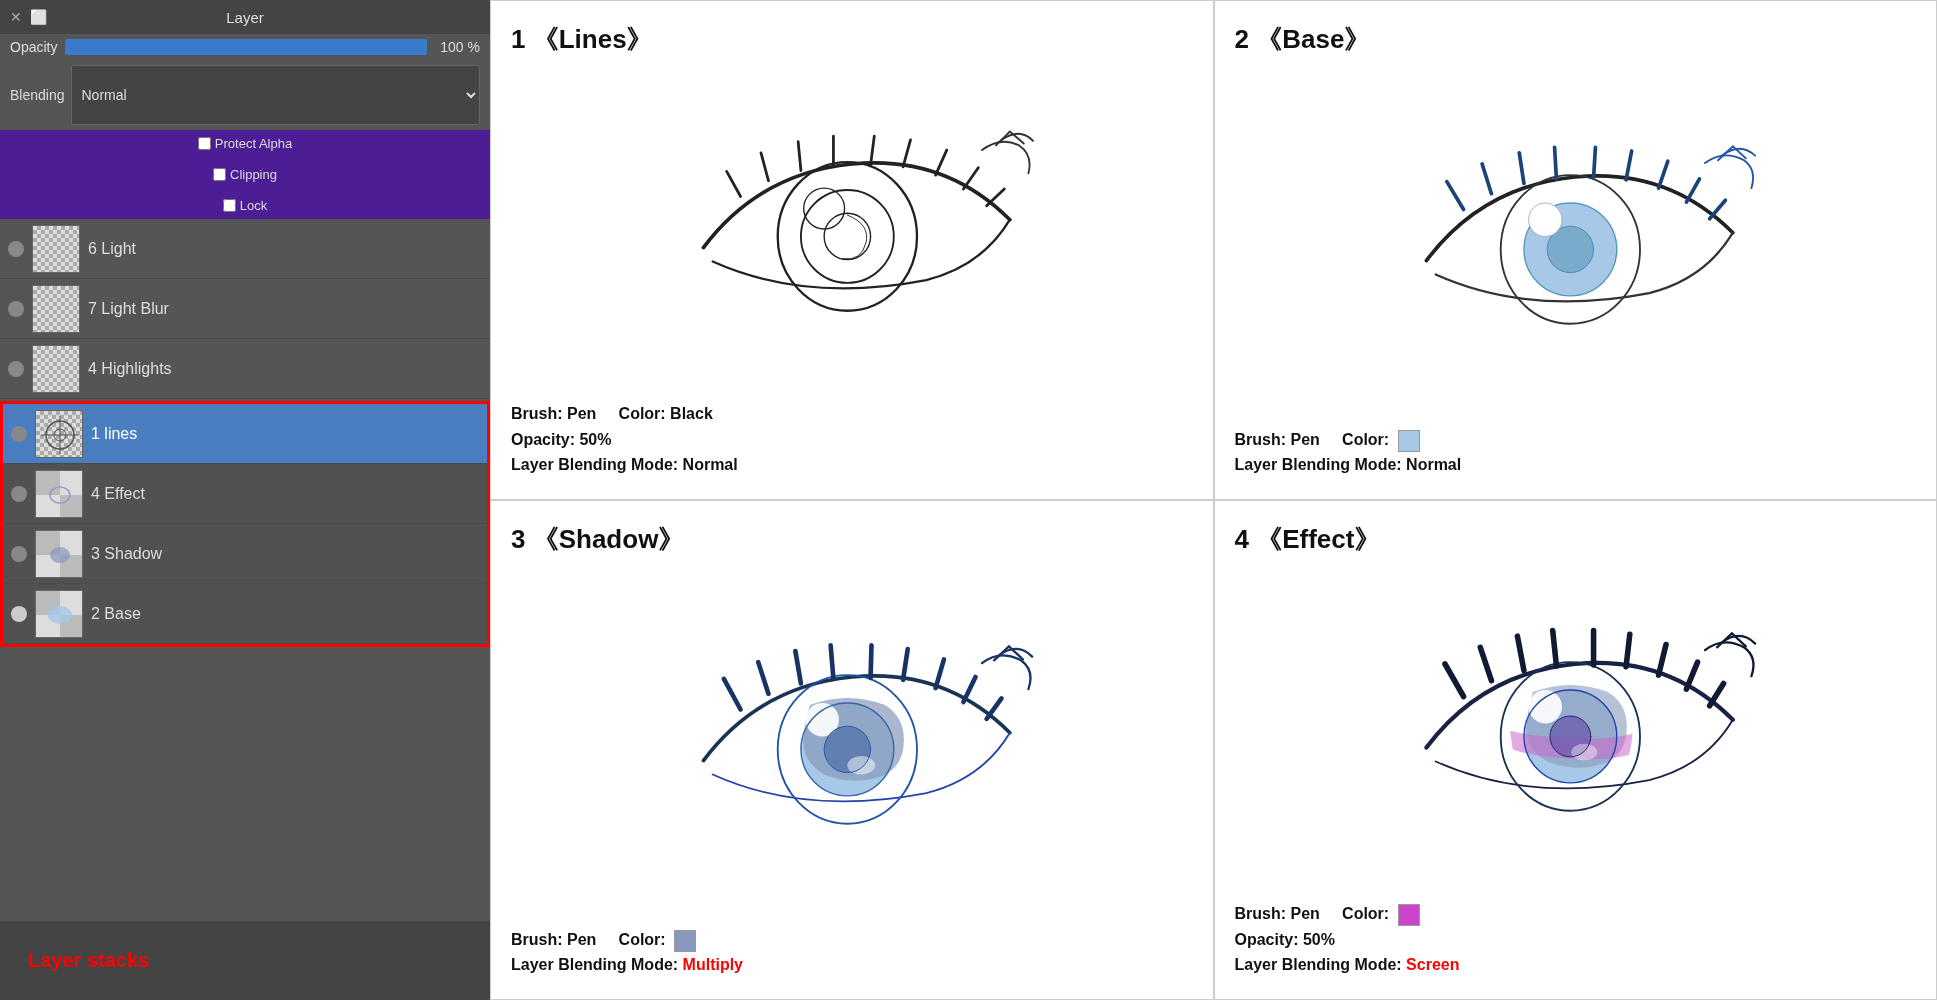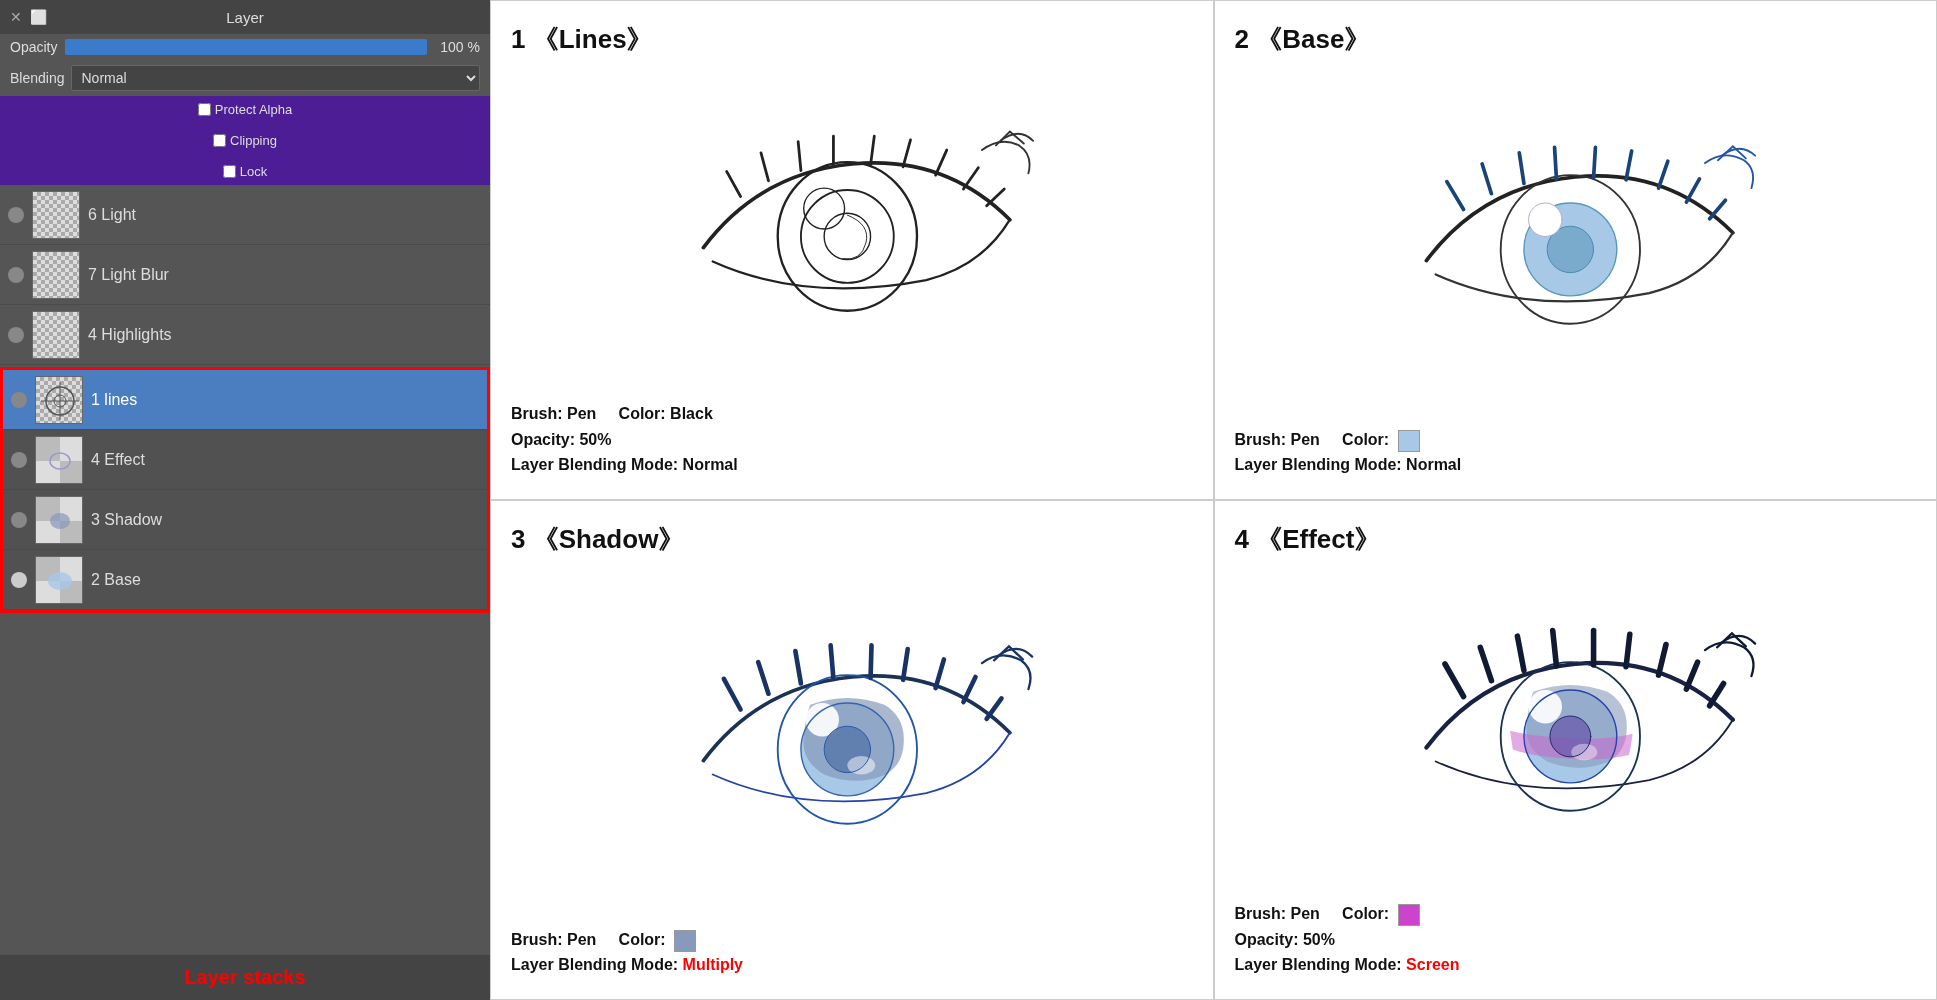--- a/index.html
+++ b/index.html
@@ -77,21 +77,21 @@
 
     .blending-row {
       background: #555;
       gap: 6px;
     }
     .blending-select {
       flex: 1;
       background: #444;
       color: #ddd;
       border: 1px solid #666;
-      padding: 3px 6px;
+      padding: 20px 6px;
       font-size: 14px;
       border-radius: 2px;
     }
 
     .checkboxes-row {
       background: #4c1d95;
       gap: 16px;
       padding: 6px 10px;
       flex-direction: column;
     }
@@ -179,22 +179,22 @@
 
     
     .group-border {
       border: 3px solid red;
       margin: 2px 0;
     }
 
     
     .panel-bottom {
       background: #444;
-      padding: 11px;
-      text-align: center;
+      padding: 28px;
+      text-align: left;
     }
     .layer-stacks-label {
       color: red;
       font-size: 20px;
       font-weight: bold;
     }
 
     
     #right-panel {
       flex: 1;

